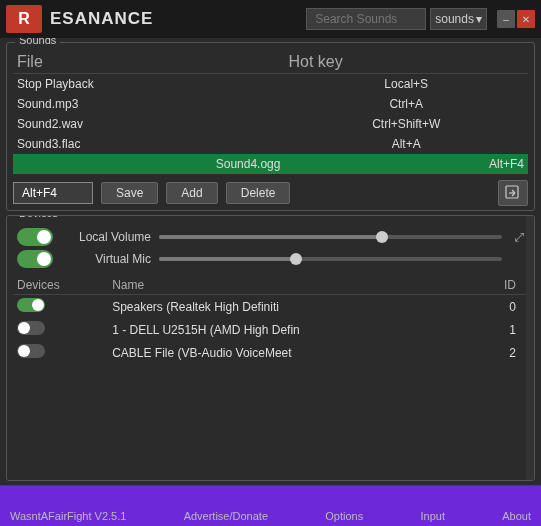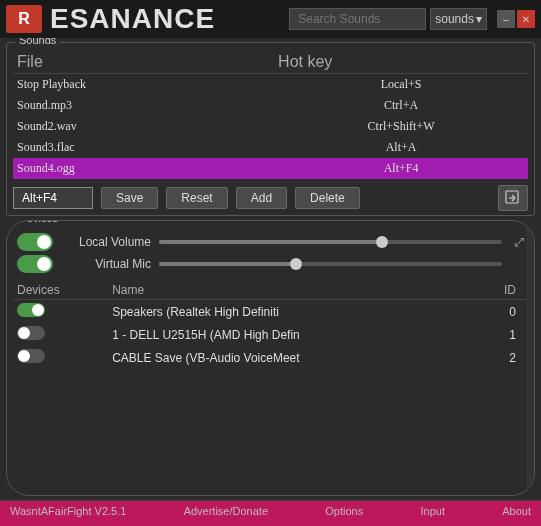--- a/index.html
+++ b/index.html
@@ -37,37 +37,37 @@
       display: flex;
       align-items: center;
       justify-content: center;
       font-weight: bold;
       font-size: 16px;
       color: white;
       border-radius: 2px;
       flex-shrink: 0;
     }
     .logo-text {
-      font-size: 28px;
+      font-size: 17px;
       font-weight: bold;
       color: #e0e0e0;
       letter-spacing: 1px;
     }
     .title-bar-right {
       display: flex;
       align-items: center;
       gap: 4px;
     }
     .search-box {
       background: #3c3c3c;
       border: 1px solid #555;
       color: #ccc;
       padding: 3px 8px;
       font-size: 12px;
-      width: 137px;
+      width: 120px;
       outline: none;
     }
     .dropdown-sounds {
       background: #3c3c3c;
       border: 1px solid #555;
       color: #ccc;
       padding: 3px 4px;
       font-size: 12px;
       display: flex;
       align-items: center;
@@ -136,27 +136,27 @@
       font-size: 16px;
       padding: 2px 4px;
       border-bottom: 1px solid #444;
     }
     .sounds-table th.hotkey-col {
     }
     .sounds-table td {
       padding: 3px 4px;
       font-size: 12px;
       color: #ddd;
-      font-family: Liberation Serif, serif;
     }
     .sounds-table td.hotkey-col {
       text-align: center;
     }
     .sounds-table tr.selected td {
-      background: #a21caf;
+      background: #15803d;
+      text-align: right;
     }
 
     
     .sounds-controls {
       display: flex;
       align-items: center;
       margin-top: 6px;
       gap: 8px;
     }
     .hotkey-input {
@@ -308,27 +308,27 @@
       width: 12px;
       height: 12px;
       background: white;
       border-radius: 50%;
     }
     .device-toggle.off { background: #555; }
     .device-toggle.off .knob { right: auto; left: 1px; }
 
     
     .status-bar {
-      background: #be185d;
-      display: flex;
-      align-items: flex-start;
+      background: #6d28d9;
+      display: flex;
+      align-items: flex-end;
       justify-content: space-between;
       padding: 4px 10px;
       flex-shrink: 0;
-      height: 26px;
+      height: 41px;
       border-top: 1px solid #444;
     }
     .status-bar span {
       font-size: 11px;
       color: #bbb;
       cursor: pointer;
     }
   </style>
 </head>
 <body>
@@ -383,35 +383,34 @@
     </tr>
           <tr class="selected">
       <td>Sound4.ogg</td>
       <td class="hotkey-col">Alt+F4</td>
     </tr>
         </tbody>
     </table>
     <div class="sounds-controls">
       <input class="hotkey-input" type="text" value="Alt+F4" style="">
       <button class="ctrl-btn">Save</button>
-      <button class="ctrl-btn">Reset</button>
       <button class="ctrl-btn">Add</button>
       <button class="ctrl-btn">Delete</button>
       <div class="icon-btn" title="Import">
         <svg width="16" height="16" viewBox="0 0 16 16" fill="#ccc">
           <rect x="1" y="1" width="12" height="12" rx="1" fill="none" stroke="#ccc" stroke-width="1.2"></rect>
           <line x1="4" y1="8" x2="10" y2="8" stroke="#ccc" stroke-width="1.2"></line>
           <line x1="7" y1="5" x2="10" y2="8" stroke="#ccc" stroke-width="1.2"></line>
           <line x1="7" y1="11" x2="10" y2="8" stroke="#ccc" stroke-width="1.2"></line>
         </svg>
       </div>
     </div>
   </div>
 
-  <div class="section devices-section" style="position:relative;border-radius:23px;">
+  <div class="section devices-section" style="position:relative;">
     <span class="section-label">Devices</span>
     <div class="devices-inner">
 
       <div class="volume-row">
         <div class="toggle-switch">
           <div class="knob"></div>
         </div>
         <span class="volume-label">Local Volume</span>
         <div class="slider-container">
           <div class="slider-track">
@@ -462,21 +461,21 @@
       </td>
       <td>1 - DELL U2515H (AMD High Defin</td>
       <td class="id-col">1</td>
     </tr>
             <tr>
       <td>
         <div class="device-toggle off">
           <div class="knob"></div>
         </div>
       </td>
-      <td>CABLE Save (VB-Audio VoiceMeet</td>
+      <td>CABLE File (VB-Audio VoiceMeet</td>
       <td class="id-col">2</td>
     </tr>
           </tbody>
       </table>
     </div>
 
     <div style="position:absolute; right:0; top:0; bottom:0; width:8px; background:#333; border-radius:0 3px 3px 0;"></div>
   </div>
 
 </div>

